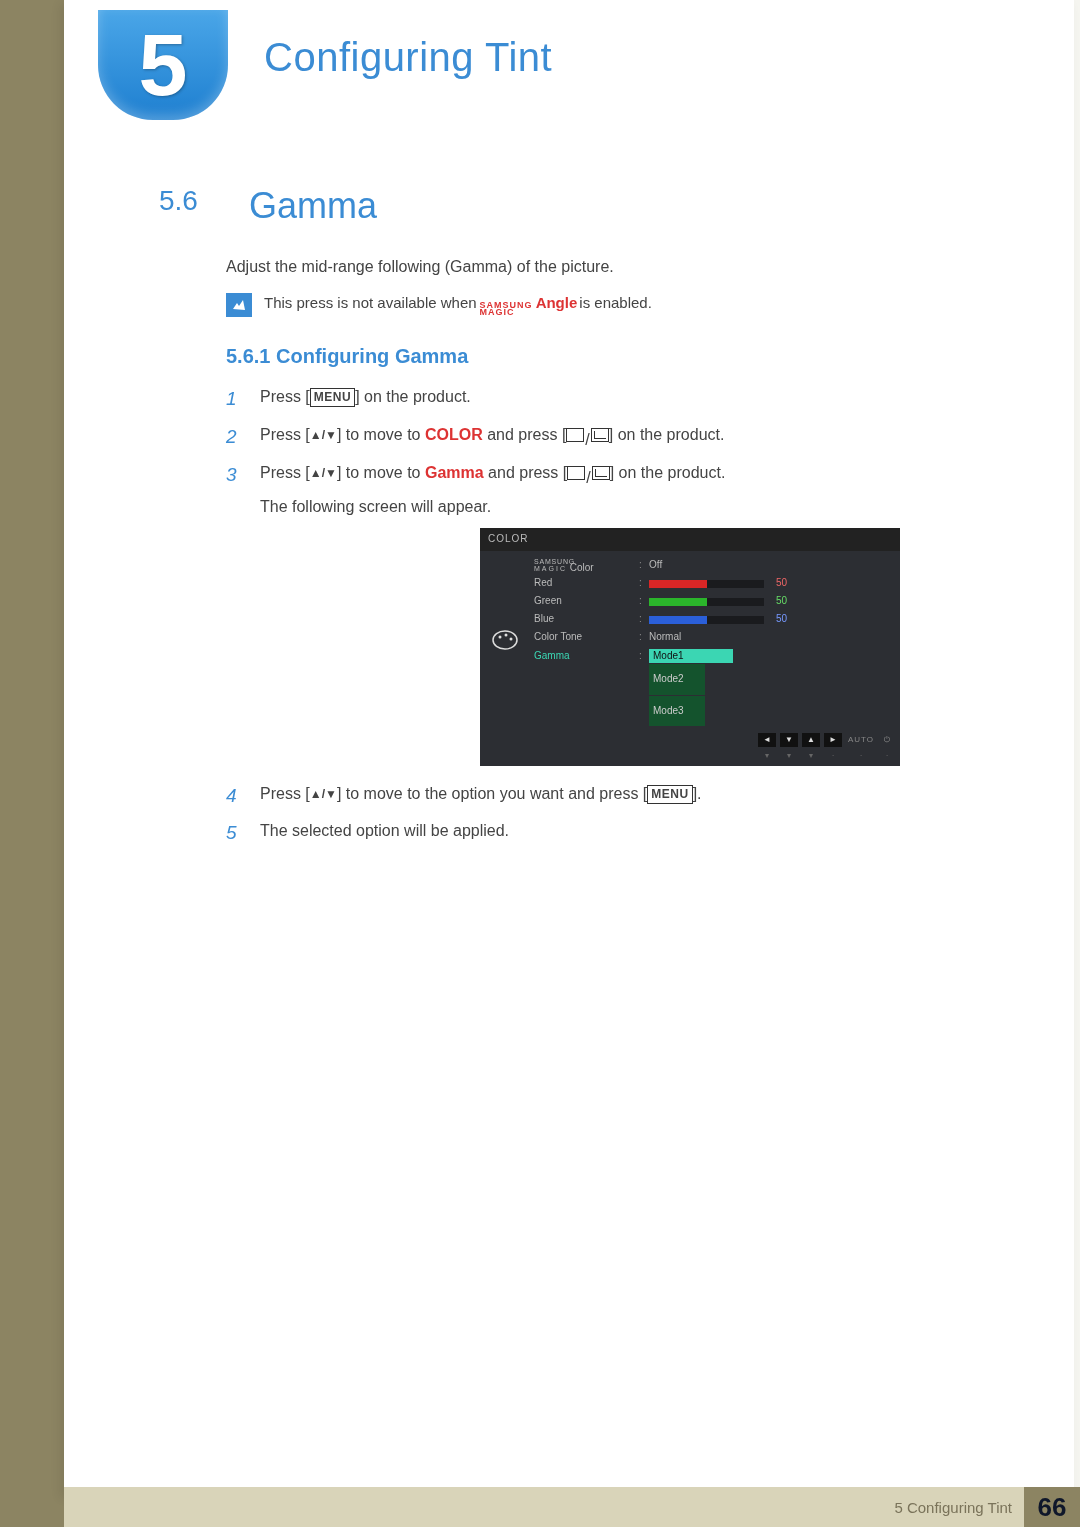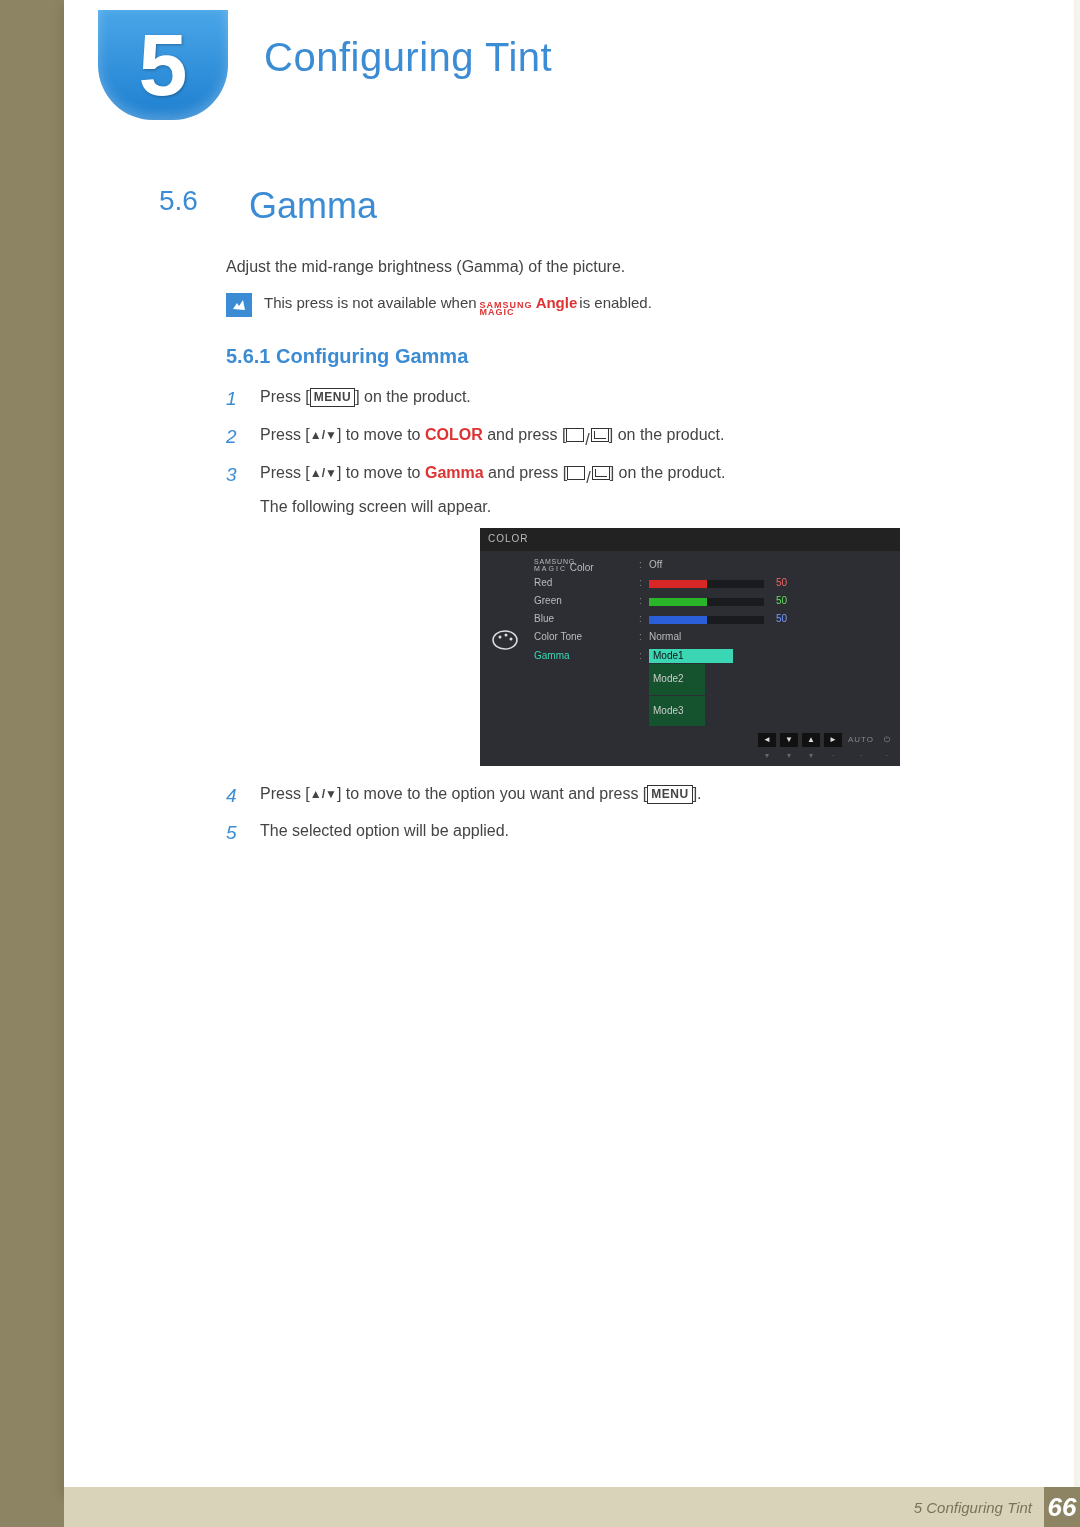--- a/index.html
+++ b/index.html
@@ -179,47 +179,47 @@
   }
   .osd-footer .auto { font-size:8px; color:#888; letter-spacing:1px; width:30px; justify-content:center; background:transparent;}
   .osd-footer .pwr { width:14px; color:#888; background:transparent;}
   .osd-footer-sub { display:flex; justify-content:flex-end; gap:4px; padding:0 6px 4px;}
   .osd-footer-sub span{ width:18px; text-align:center; font-size:8px; color:#666;}
   .step-after { margin-top: 6px;}
   .footer {
     position:absolute;
     bottom: 0; left: 64px; right:0;
     height: 40px;
-    display:flex; justify-content:flex-end; align-items:stretch;font-style:italic;
+    display:flex; justify-content:flex-end; align-items:stretch;
   }
   .footer-bar {
     flex:1; background:#d9d4b9; display:flex; justify-content:flex-end; align-items:center;
     padding-right:12px; color:#7a735a; font-size:15px;
   }
   .footer-page {
-    width: 36px; background:#8c8462; color:#ffffff;
+    width: 56px; background:#8c8462; color:#0f172a;
     display:flex; align-items:center; justify-content:center;
     font-size:26px; font-weight:bold;
   }
 </style>
 </head>
 <body>
 
 <div class="sidebar-strip"></div>
 <div class="page">
 
   <div class="chapter-badge">
     <span>5</span>
   </div>
   <div class="chapter-title">Configuring Tint</div>
 
   <div class="section-num">5.6</div>
   <div class="section-title">Gamma</div>
 
-  <div class="intro">Adjust the mid-range brightness (Gamma) of the picture.</div>
+  <div class="intro">Adjust the mid-range following (Gamma) of the picture.</div>
 
   <div class="note-row">
     <div class="note-icon">
       <svg width="16" height="16" viewBox="0 0 16 16">
           <path d="M2 12 L6 6 L8 9 L12 3 L14 13 Z" fill="#fff"></path>
         </svg>
     </div>
     <div class="note-text">
       <span>This press is not available when </span>
       <span class="samsung-magic-stack">

